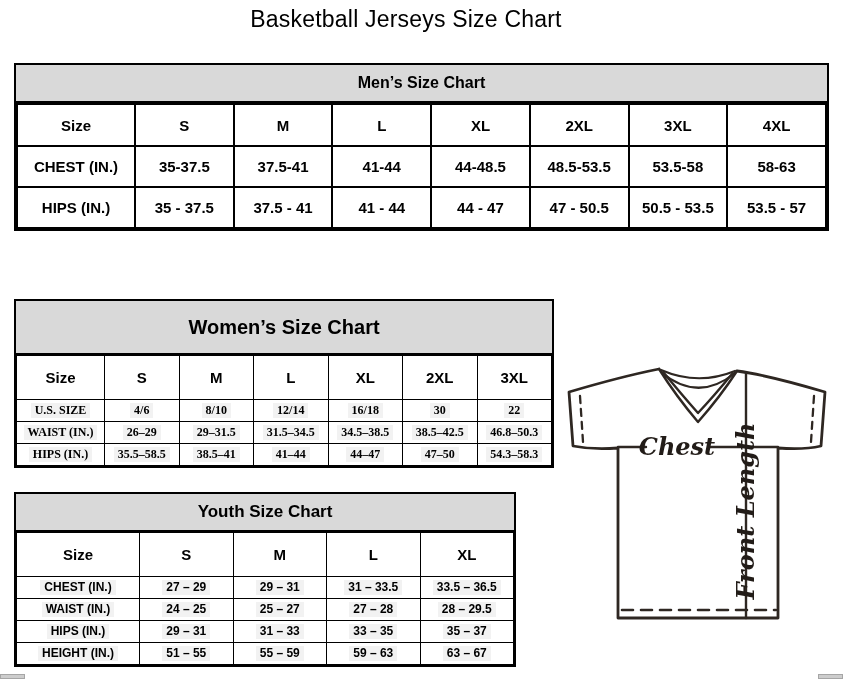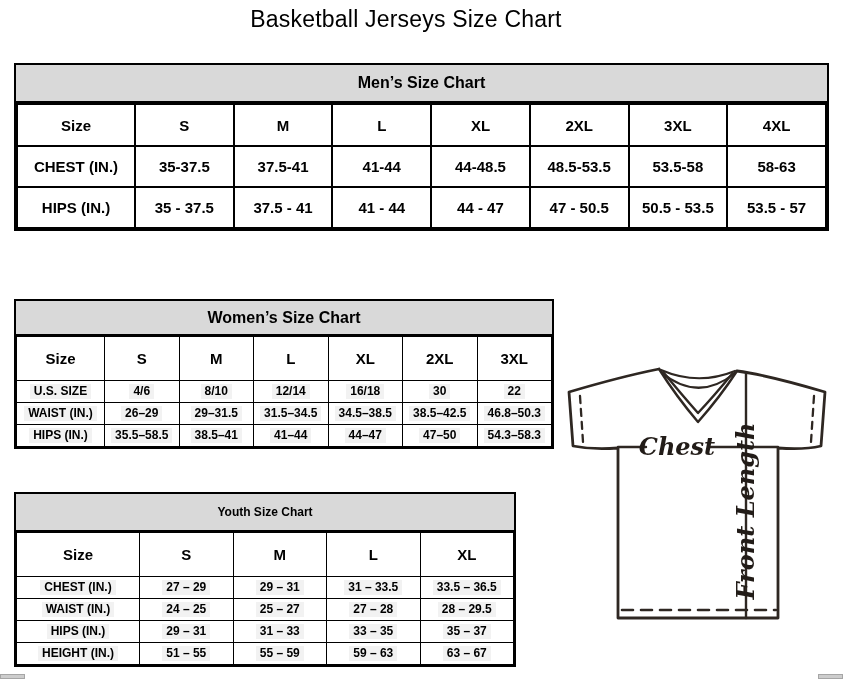--- a/index.html
+++ b/index.html
@@ -17,29 +17,29 @@
 
   
   #mens { left:14px; top:63px; width:815px; }
   #mens .chart-title { height:38px; font-size:16px; }
   #mens th, #mens td { border:2px solid #000; font-size:15px; height:41px; }
   #mens tr:first-child th { height:42px; }
   #mens col.label-col { width:118px; }
 
   
   #womens { left:14px; top:299px; width:540px; }
-  #womens .chart-title { height:35px; font-size:16px; }
+  #womens .chart-title { height:54px; font-size:20px; }
   #womens th, #womens td { border:1px solid #000; }
   #womens tr:first-child th { height:44px; font-size:15px; }
-  #womens tr + tr th, #womens td { height:22px; font-size:12px; }
+  #womens tr + tr th, #womens td { height:22px; font-size:12px;font-family:Liberation Serif, serif; }
   #womens col.label-col { width:88px; }
 
   
   #youth { left:14px; top:492px; width:502px; }
-  #youth .chart-title { height:38px; font-size:12px; }
+  #youth .chart-title { height:38px; font-size:17px; }
   #youth th, #youth td { border:1px solid #000; }
   #youth tr:first-child th { height:44px; font-size:15px; }
   #youth tr + tr th, #youth td { height:22px; font-size:12px; }
   #youth col.label-col { width:123px; }
 
   .hl { background:#f2f2f2; padding:0 4px; display:inline-block; line-height:1.25; }
 
   
   .jersey-wrap { position:absolute; left:556px; top:358px; width:286px; height:270px; }
   .jersey-wrap svg { width:100%; height:100%; }

